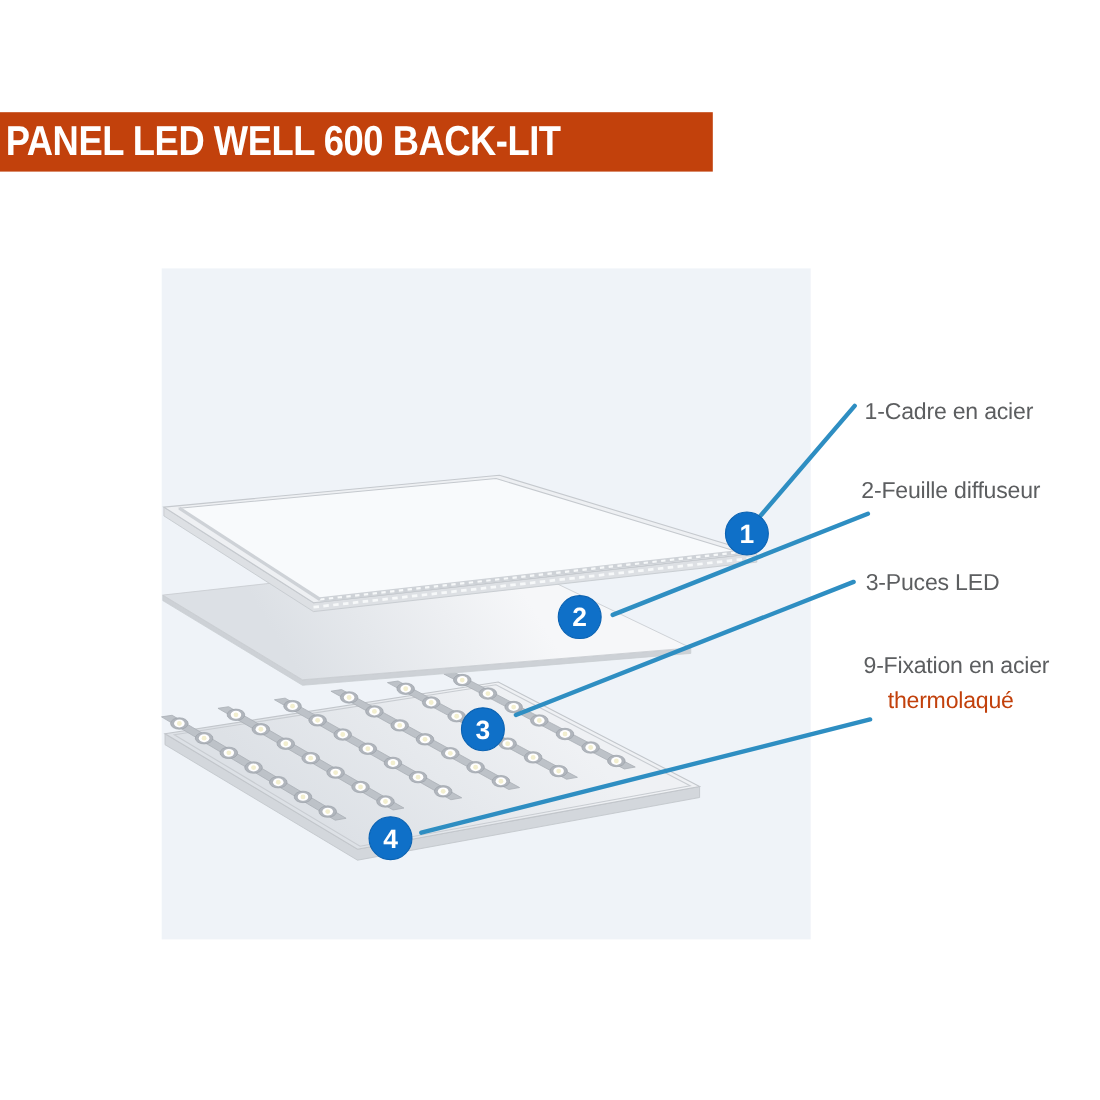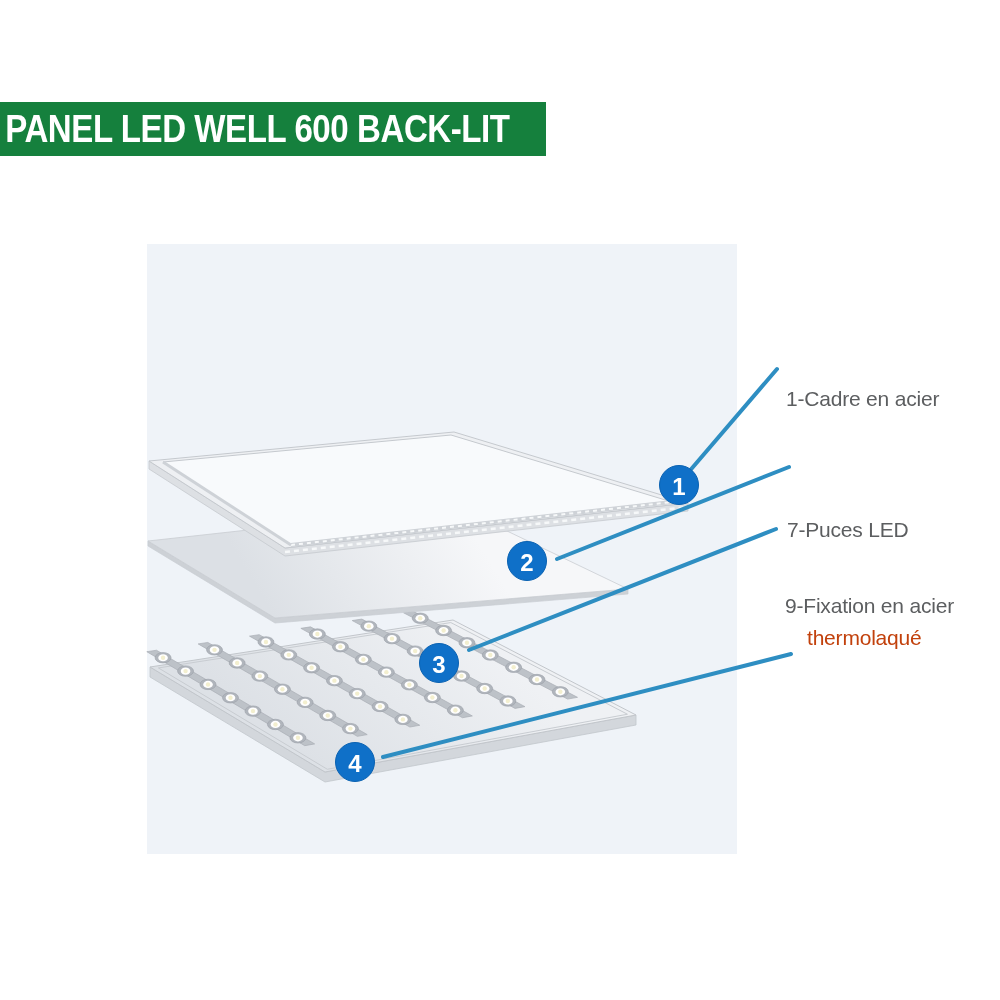--- a/index.html
+++ b/index.html
@@ -10,21 +10,21 @@
                transform:scaleX(0.87);transform-origin:0 50%;padding-left:6px;}
   .diagram-svg{position:absolute;left:0;top:0;}
   .callout-label{position:absolute;font-size:21px;line-height:28px;letter-spacing:-0.2px;
                  white-space:nowrap;}
 </style>
 </head>
 <body>
 
 <div class="page">
 
-  <div class="banner" style="left: 0px; top: 102px; width: 546px; height: 54px; background: #15803d; color: rgb(255, 255, 255);">
+  <div class="banner" style="left: 0px; top: 102px; width: 648px; height: 54px; background: #c2410c; color: rgb(255, 255, 255);">
     <span class="banner-text">PANEL LED WELL 600 BACK-LIT</span>
   </div>
 
   <svg class="diagram-svg" width="1000" height="1000" viewBox="0 0 1000 1000">
       <defs>
         <linearGradient id="gPlate" gradientUnits="userSpaceOnUse" x1="325" y1="772" x2="453" y2="620">
           <stop offset="0" stop-color="#dde1e6"></stop>
           <stop offset="1" stop-color="#eff1f4"></stop>
         </linearGradient>
         <linearGradient id="gDiff" gradientUnits="userSpaceOnUse" x1="275" y1="618" x2="457" y2="507">
@@ -184,18 +184,19 @@
       <circle cx="679" cy="485" r="19.5" fill="#0f70c8" stroke="#0a62b2" stroke-width="1"></circle>
       <text x="679" y="486" fill="#ffffff" font-size="24" font-weight="bold" text-anchor="middle" dominant-baseline="central" font-family="&quot;Liberation Sans&quot;, sans-serif">1</text>
       <circle cx="527" cy="561" r="19.5" fill="#0f70c8" stroke="#0a62b2" stroke-width="1"></circle>
       <text x="527" y="562" fill="#ffffff" font-size="24" font-weight="bold" text-anchor="middle" dominant-baseline="central" font-family="&quot;Liberation Sans&quot;, sans-serif">2</text>
       <circle cx="439" cy="663" r="19.5" fill="#0f70c8" stroke="#0a62b2" stroke-width="1"></circle>
       <text x="439" y="664" fill="#ffffff" font-size="24" font-weight="bold" text-anchor="middle" dominant-baseline="central" font-family="&quot;Liberation Sans&quot;, sans-serif">3</text>
       <circle cx="355" cy="762" r="19.5" fill="#0f70c8" stroke="#0a62b2" stroke-width="1"></circle>
       <text x="355" y="763" fill="#ffffff" font-size="24" font-weight="bold" text-anchor="middle" dominant-baseline="central" font-family="&quot;Liberation Sans&quot;, sans-serif">4</text>
     </svg>
 
-  <div class="callout-label" style="left: 786px; top: 361px; color: rgb(92, 94, 96); margin-top: 24px;">1-Cadre en acier</div>
-  <div class="callout-label" style="left: 787px; top: 516px; color: rgb(92, 94, 96);">7-Puces LED</div>
+  <div class="callout-label" style="left: 786px; top: 361px; color: rgb(92, 94, 96);">1-Cadre en acier</div>
+  <div class="callout-label" style="left: 783px; top: 433px; color: rgb(92, 94, 96);">2-Feuille diffuseur</div>
+  <div class="callout-label" style="left: 787px; top: 516px; color: rgb(92, 94, 96);">3-Puces LED</div>
   <div class="callout-label" style="left: 785px; top: 592px; color: rgb(92, 94, 96);">9-Fixation en acier</div>
   <div class="callout-label" style="left: 807px; top: 624px; color: #c2410c;">thermolaqué</div>
 
 </div>
 
 </body></html>

